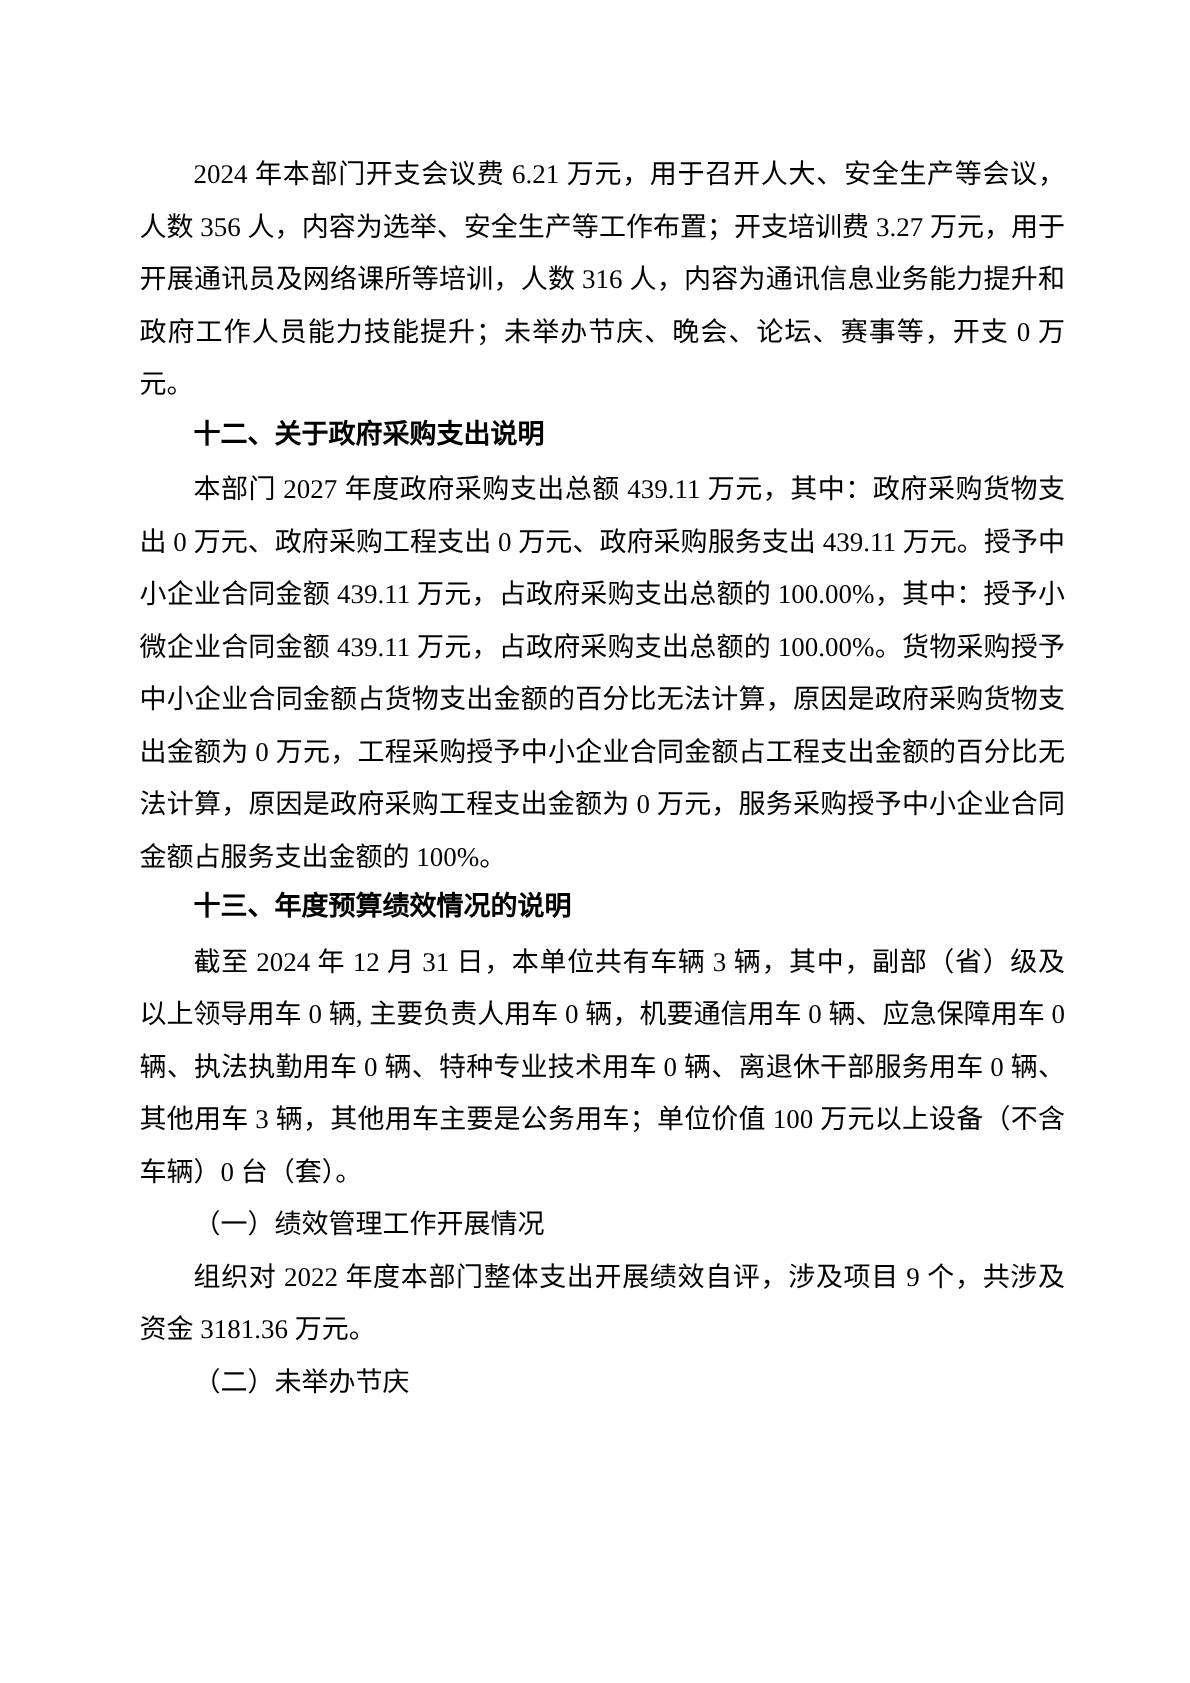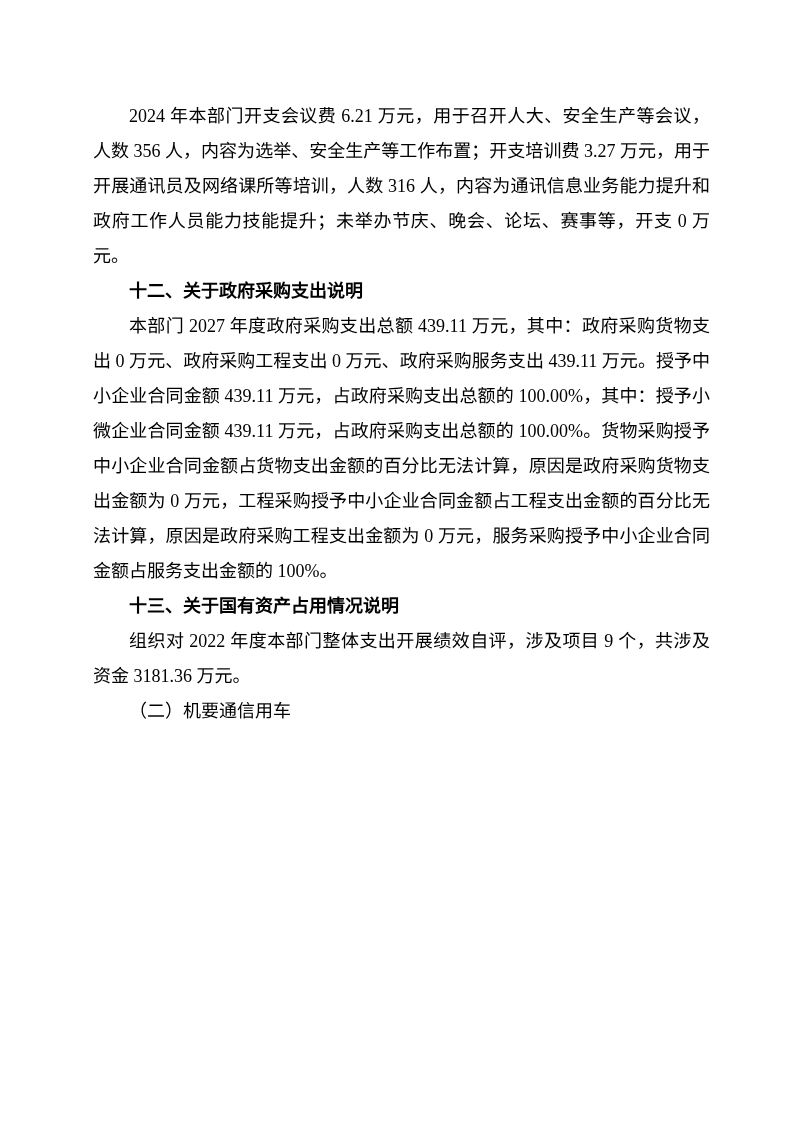--- a/index.html
+++ b/index.html
@@ -27,41 +27,43 @@
     line-height: 35px;
     color: #000000;
     text-indent: 2em;
   }
   .para {
     font-family: "Liberation Serif", "DejaVu Serif", serif;
     text-align: justify;
     text-justify: inter-ideograph;
   }
   .heading {
-    font-family: Liberation Serif, serif;
+    font-family: Liberation Mono, monospace;
     font-weight: 700;
     text-align: left;
   }
   .subheading {
     font-family: "Liberation Sans", "DejaVu Sans", sans-serif;
     font-weight: 500;
     text-align: left;
   }
 </style>
 </head>
 <body>
 
 <div class="page">
   <p class="block para">2024 年本部门开支会议费 6.21 万元，用于召开人大、安全生产等会议，人数 356 人，内容为选举、安全生产等工作布置；开支培训费 3.27 万元，用于开展通讯员及网络课所等培训，人数 316 人，内容为通讯信息业务能力提升和政府工作人员能力技能提升；未举办节庆、晚会、论坛、赛事等，开支 0 万元。</p>
 
   <p class="block heading">十二、关于政府采购支出说明</p>
 
   <p class="block para">本部门 2027 年度政府采购支出总额 439.11 万元，其中：政府采购货物支出 0 万元、政府采购工程支出 0 万元、政府采购服务支出 439.11 万元。授予中小企业合同金额 439.11 万元，占政府采购支出总额的 100.00%，其中：授予小微企业合同金额 439.11 万元，占政府采购支出总额的 100.00%。货物采购授予中小企业合同金额占货物支出金额的百分比无法计算，原因是政府采购货物支出金额为 0 万元，工程采购授予中小企业合同金额占工程支出金额的百分比无法计算，原因是政府采购工程支出金额为 0 万元，服务采购授予中小企业合同金额占服务支出金额的 100%。</p>
 
-  <p class="block heading">十三、关于国有资产占用情况说明</p>
+  <p class="block heading">十三、年度预算绩效情况的说明</p>
+
+  <p class="block para">截至 2024 年 12 月 31 日，本单位共有车辆 3 辆，其中，副部（省）级及以上领导用车 0 辆, 主要负责人用车 0 辆，机要通信用车 0 辆、应急保障用车 0 辆、执法执勤用车 0 辆、特种专业技术用车 0 辆、离退休干部服务用车 0 辆、其他用车 3 辆，其他用车主要是公务用车；单位价值 100 万元以上设备（不含车辆）0 台（套）。</p>
 
 
-
+  <p class="block subheading">（一）绩效管理工作开展情况</p>
 
   <p class="block para">组织对 2022 年度本部门整体支出开展绩效自评，涉及项目 9 个，共涉及资金 3181.36 万元。</p>
 
-  <p class="block subheading">（二）机要通信用车</p>
+  <p class="block subheading">（二）未举办节庆</p>
 </div>
 
 </body></html>

